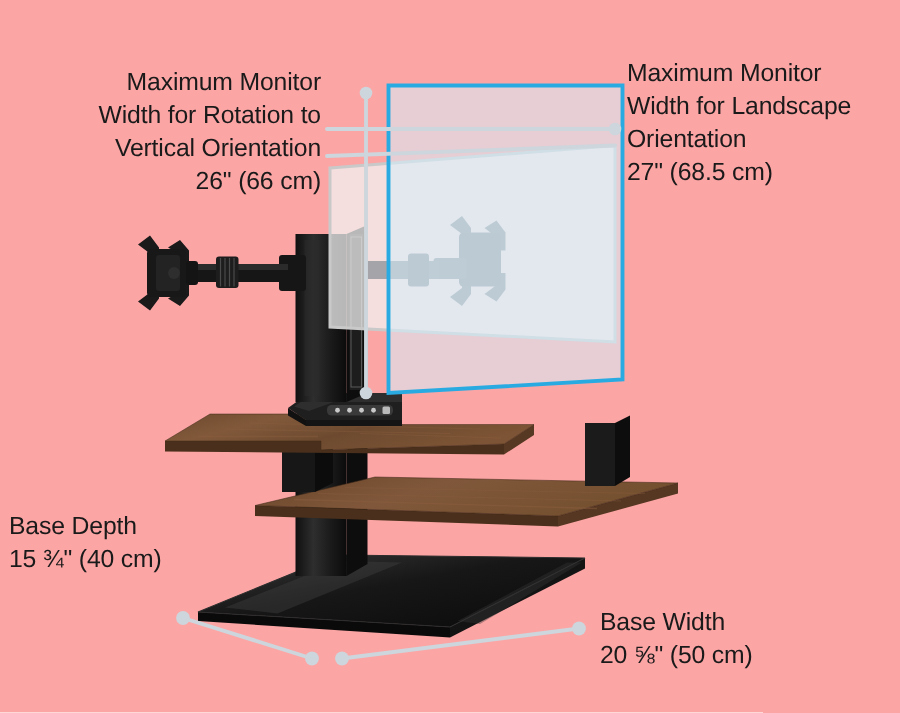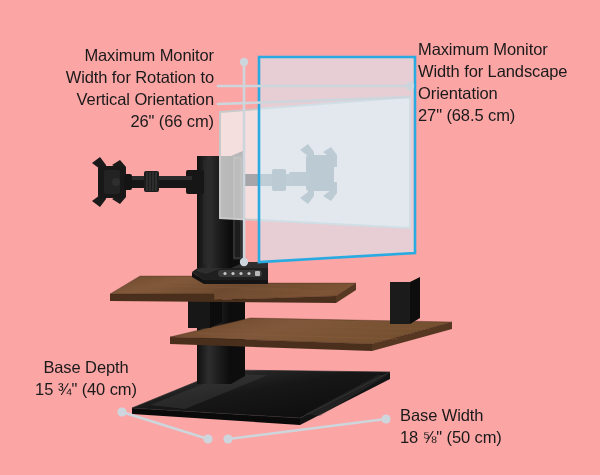--- a/index.html
+++ b/index.html
@@ -30,23 +30,22 @@
     text-align: right;
   }
   #label-landscape {
     left: 418px;
     top: 38px;
     width: 180px;
     text-align: left;
   }
   #label-depth {
     left: 6px;
-    top: 356px;
+    top: 340px;
     width: 160px;
-    text-align: center;
   }
   #label-width {
     left: 400px;
     top: 404px;
     width: 190px;
     text-align: left;
   }
   svg.layer {
     position: absolute;
     left: 0;
@@ -255,16 +254,16 @@
 
     <div class="label" id="label-landscape">Maximum Monitor
 Width for Landscape
 Orientation
 27" (68.5 cm)</div>
 
     <div class="label" id="label-depth">Base Depth
 15 ¾" (40 cm)</div>
 
     <div class="label" id="label-width">Base Width
-18 ⅝" (50 cm)</div>
+20 ⅝" (50 cm)</div>
   </div>
 
 </div>
 
 </body></html>

